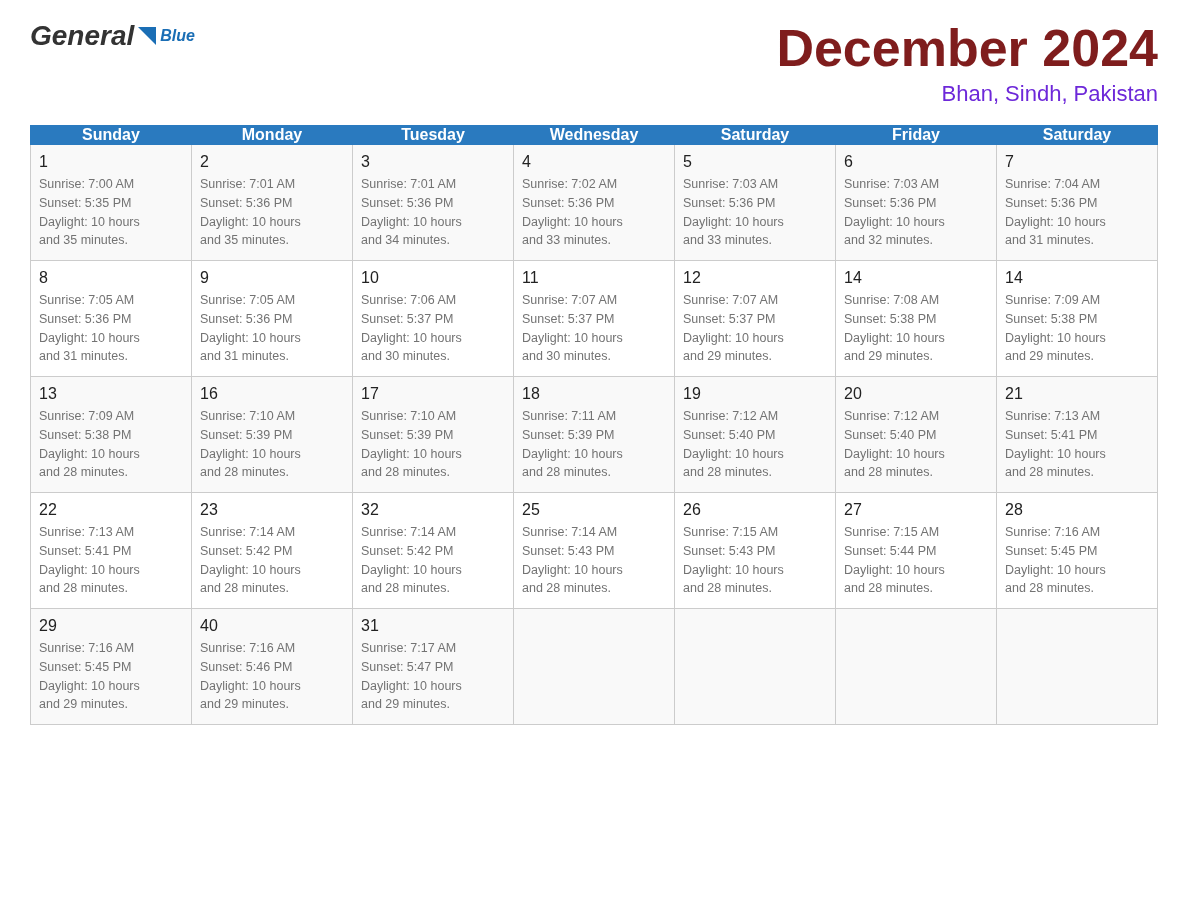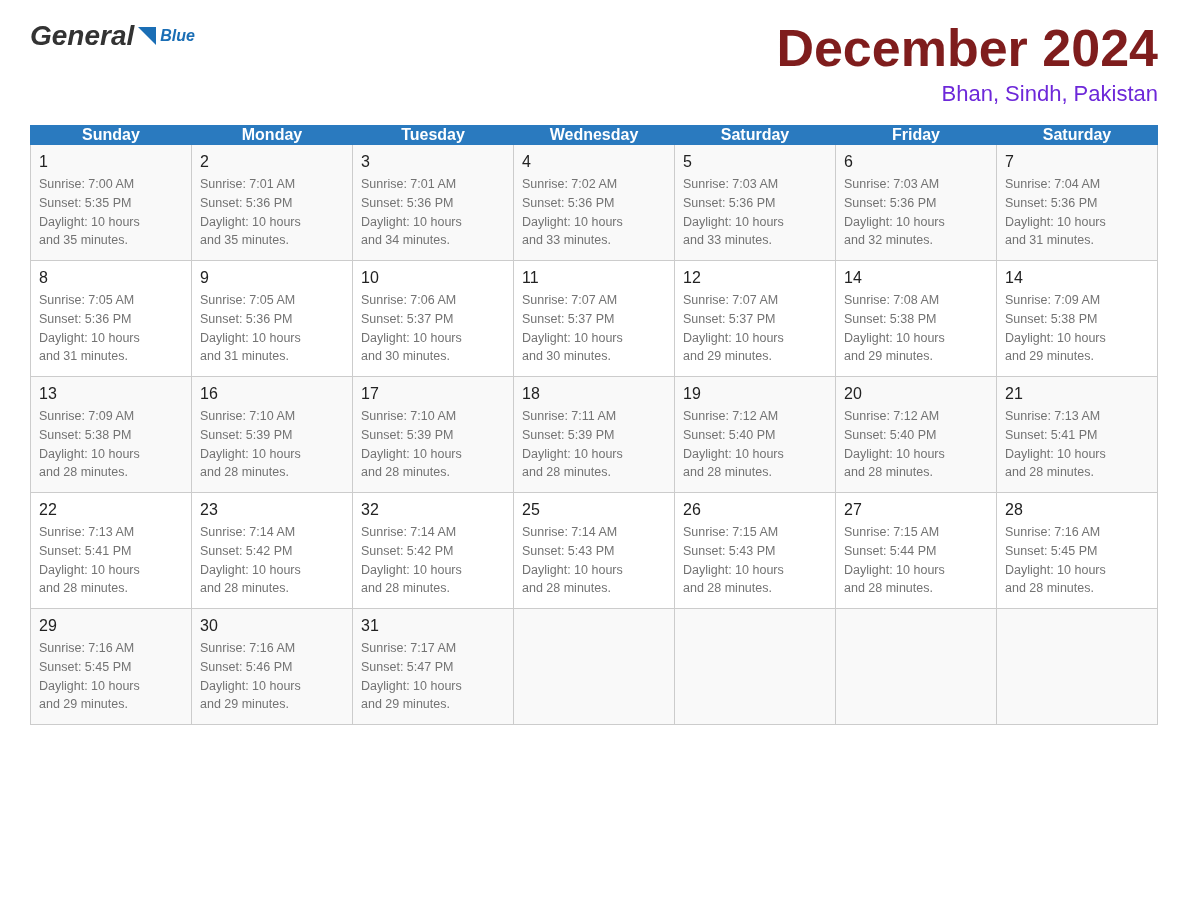--- a/index.html
+++ b/index.html
@@ -244,21 +244,21 @@
         <div class="day-number">28</div>
         <div class="day-info">Sunrise: 7:16 AM<br>Sunset: 5:45 PM<br>Daylight: 10 hours<br>and 28 minutes.</div>
       </td>
       </tr>
       <tr>
         <td>
         <div class="day-number">29</div>
         <div class="day-info">Sunrise: 7:16 AM<br>Sunset: 5:45 PM<br>Daylight: 10 hours<br>and 29 minutes.</div>
       </td>
         <td>
-        <div class="day-number">30</div>
+        <div class="day-number">40</div>
         <div class="day-info">Sunrise: 7:16 AM<br>Sunset: 5:46 PM<br>Daylight: 10 hours<br>and 29 minutes.</div>
       </td>
         <td>
         <div class="day-number">31</div>
         <div class="day-info">Sunrise: 7:17 AM<br>Sunset: 5:47 PM<br>Daylight: 10 hours<br>and 29 minutes.</div>
       </td>
         <td></td>
         <td></td>
         <td></td>
         <td></td>

